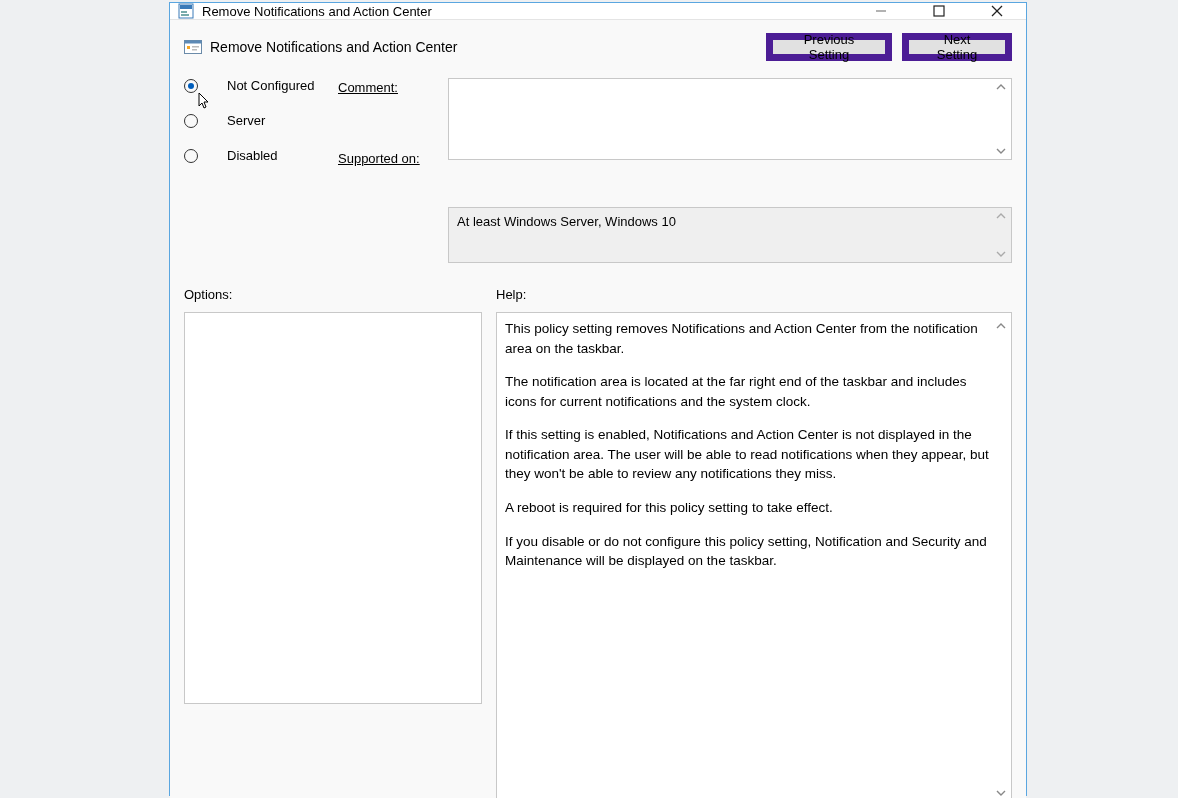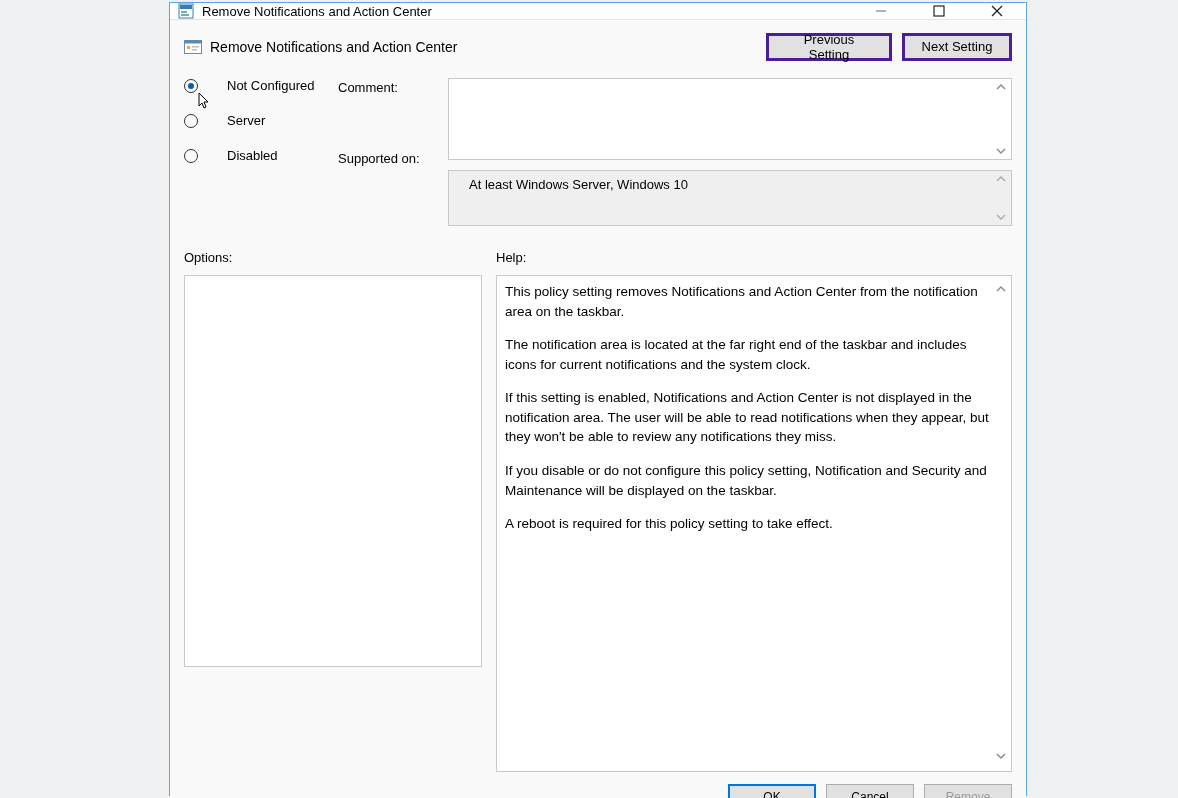--- a/index.html
+++ b/index.html
@@ -59,21 +59,21 @@
     padding: 9px 14px 0 14px;
     height: 44px;
   }
   .header-icon {
     width: 18px; height: 18px; margin-right: 8px;
   }
   .header-title { font-size: 14px; }
   .nav-buttons { margin-left: auto; display:flex; gap:10px; }
   .btn {
     background: #e1e1e1;
-    border: 3px solid #4c1d95;
+    border: 7px solid #4c1d95;
     padding: 0 14px;
     height: 28px;
     font-size: 13px;
     font-family: inherit;
     color: #000;
     display:flex;
     align-items:center;
     justify-content:center;
   }
   .main-area {
@@ -104,41 +104,42 @@
     border-radius:50%;
     background:#005dbc;
   }
   .cursor {
     position:absolute;
     left:14px; top:14px;
     width:14px; height:18px;
     pointer-events:none;
   }
   .label-col { font-size: 13px; padding-top:2px;}
-  .label-col .lbl { margin-bottom: 56px; display:block;}
+  .label-col .lbl { margin-bottom: 56px; display:block;text-decoration:underline;}
   .textarea {
     border:1px solid #c8c8c8;
     background:#fff;
     position:relative;
     font-family:inherit;
     font-size:13px;
     resize:none;
     padding:4px 18px 4px 6px;
     width:100%;
   }
   .scroll-arrows { position:absolute; right:2px; width:14px; }
   .scroll-arrows.top { top:3px; }
   .scroll-arrows.bot { bottom:3px; }
   .scroll-arrows svg { display:block; }
   .grayfield {
     border:1px solid #c8c8c8;
     background:#efefef;
     position:relative;
-    padding:6px 18px 6px 20px;
+    padding:6px 18px 6px 8px;
     font-size:13px;
+    margin-top:37px;
   }
   .midsection { padding: 10px 14px 0 14px; }
   .oh-labels { display:flex; margin-top:14px; }
   .oh-labels .opt { width: 312px; }
   .panels { display:flex; gap:14px; margin-top:10px; }
   .opt-panel {
     width: 298px;
     height: 392px;
     border:1px solid #c8c8c8;
     background:#fff;
@@ -290,22 +291,22 @@
       <div class="oh-labels">
         <span class="opt">Options:</span>
         <span>Help:</span>
       </div>
       <div class="panels">
         <div class="opt-panel"></div>
         <div class="help-panel">
           <p>This policy setting removes Notifications and Action Center from the notification area on the taskbar.</p>
           <p>The notification area is located at the far right end of the taskbar and includes icons for current notifications and the system clock.</p>
           <p>If this setting is enabled, Notifications and Action Center is not displayed in the notification area. The user will be able to read notifications when they appear, but they won't be able to review any notifications they miss.</p>
+          <p>A reboot is required for this policy setting to take effect.</p>
           <p>If you disable or do not configure this policy setting, Notification and Security and Maintenance will be displayed on the taskbar.</p>
-          <p>A reboot is required for this policy setting to take effect.</p>
           <span class="help-scroll-up"><svg width="12" height="10">
                 <path d="M2 7 L6 3 L10 7" fill="none" stroke="#888" stroke-width="1.4"></path>
               </svg></span>
           <span class="help-scroll-dn"><svg width="12" height="10">
                 <path d="M2 3 L6 7 L10 3" fill="none" stroke="#888" stroke-width="1.4"></path>
               </svg></span>
         </div>
       </div>
     </div>
 

